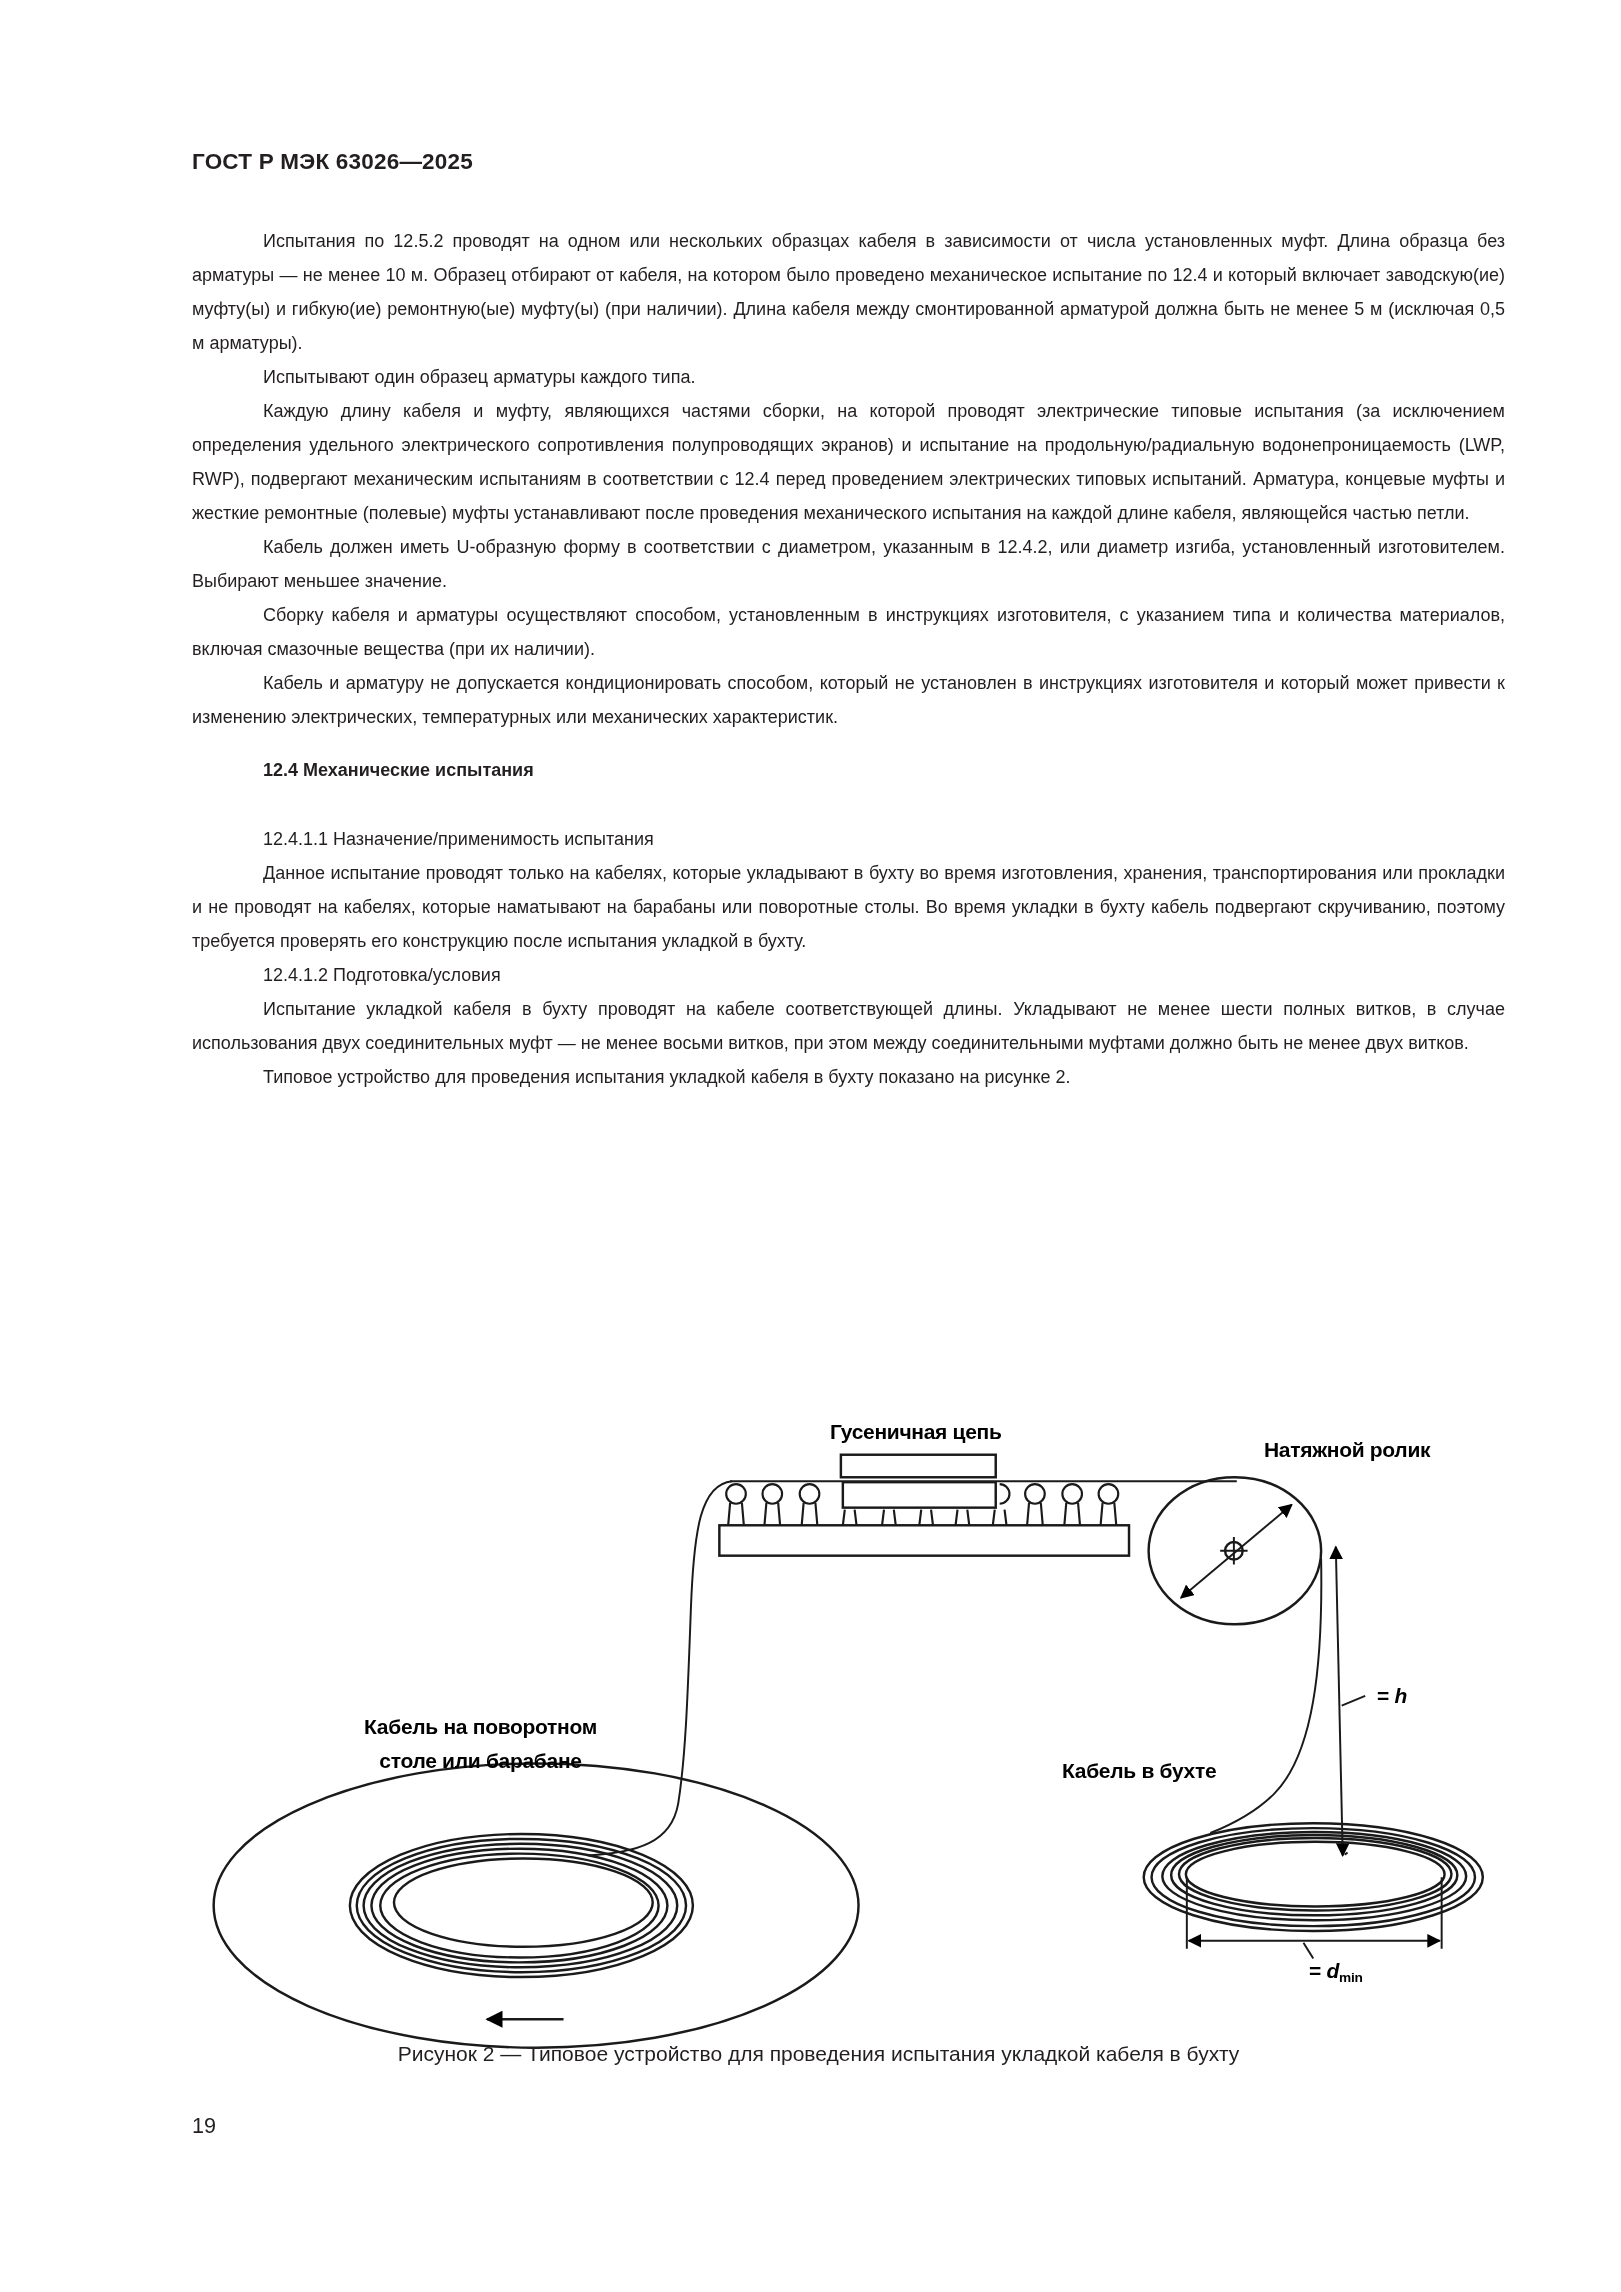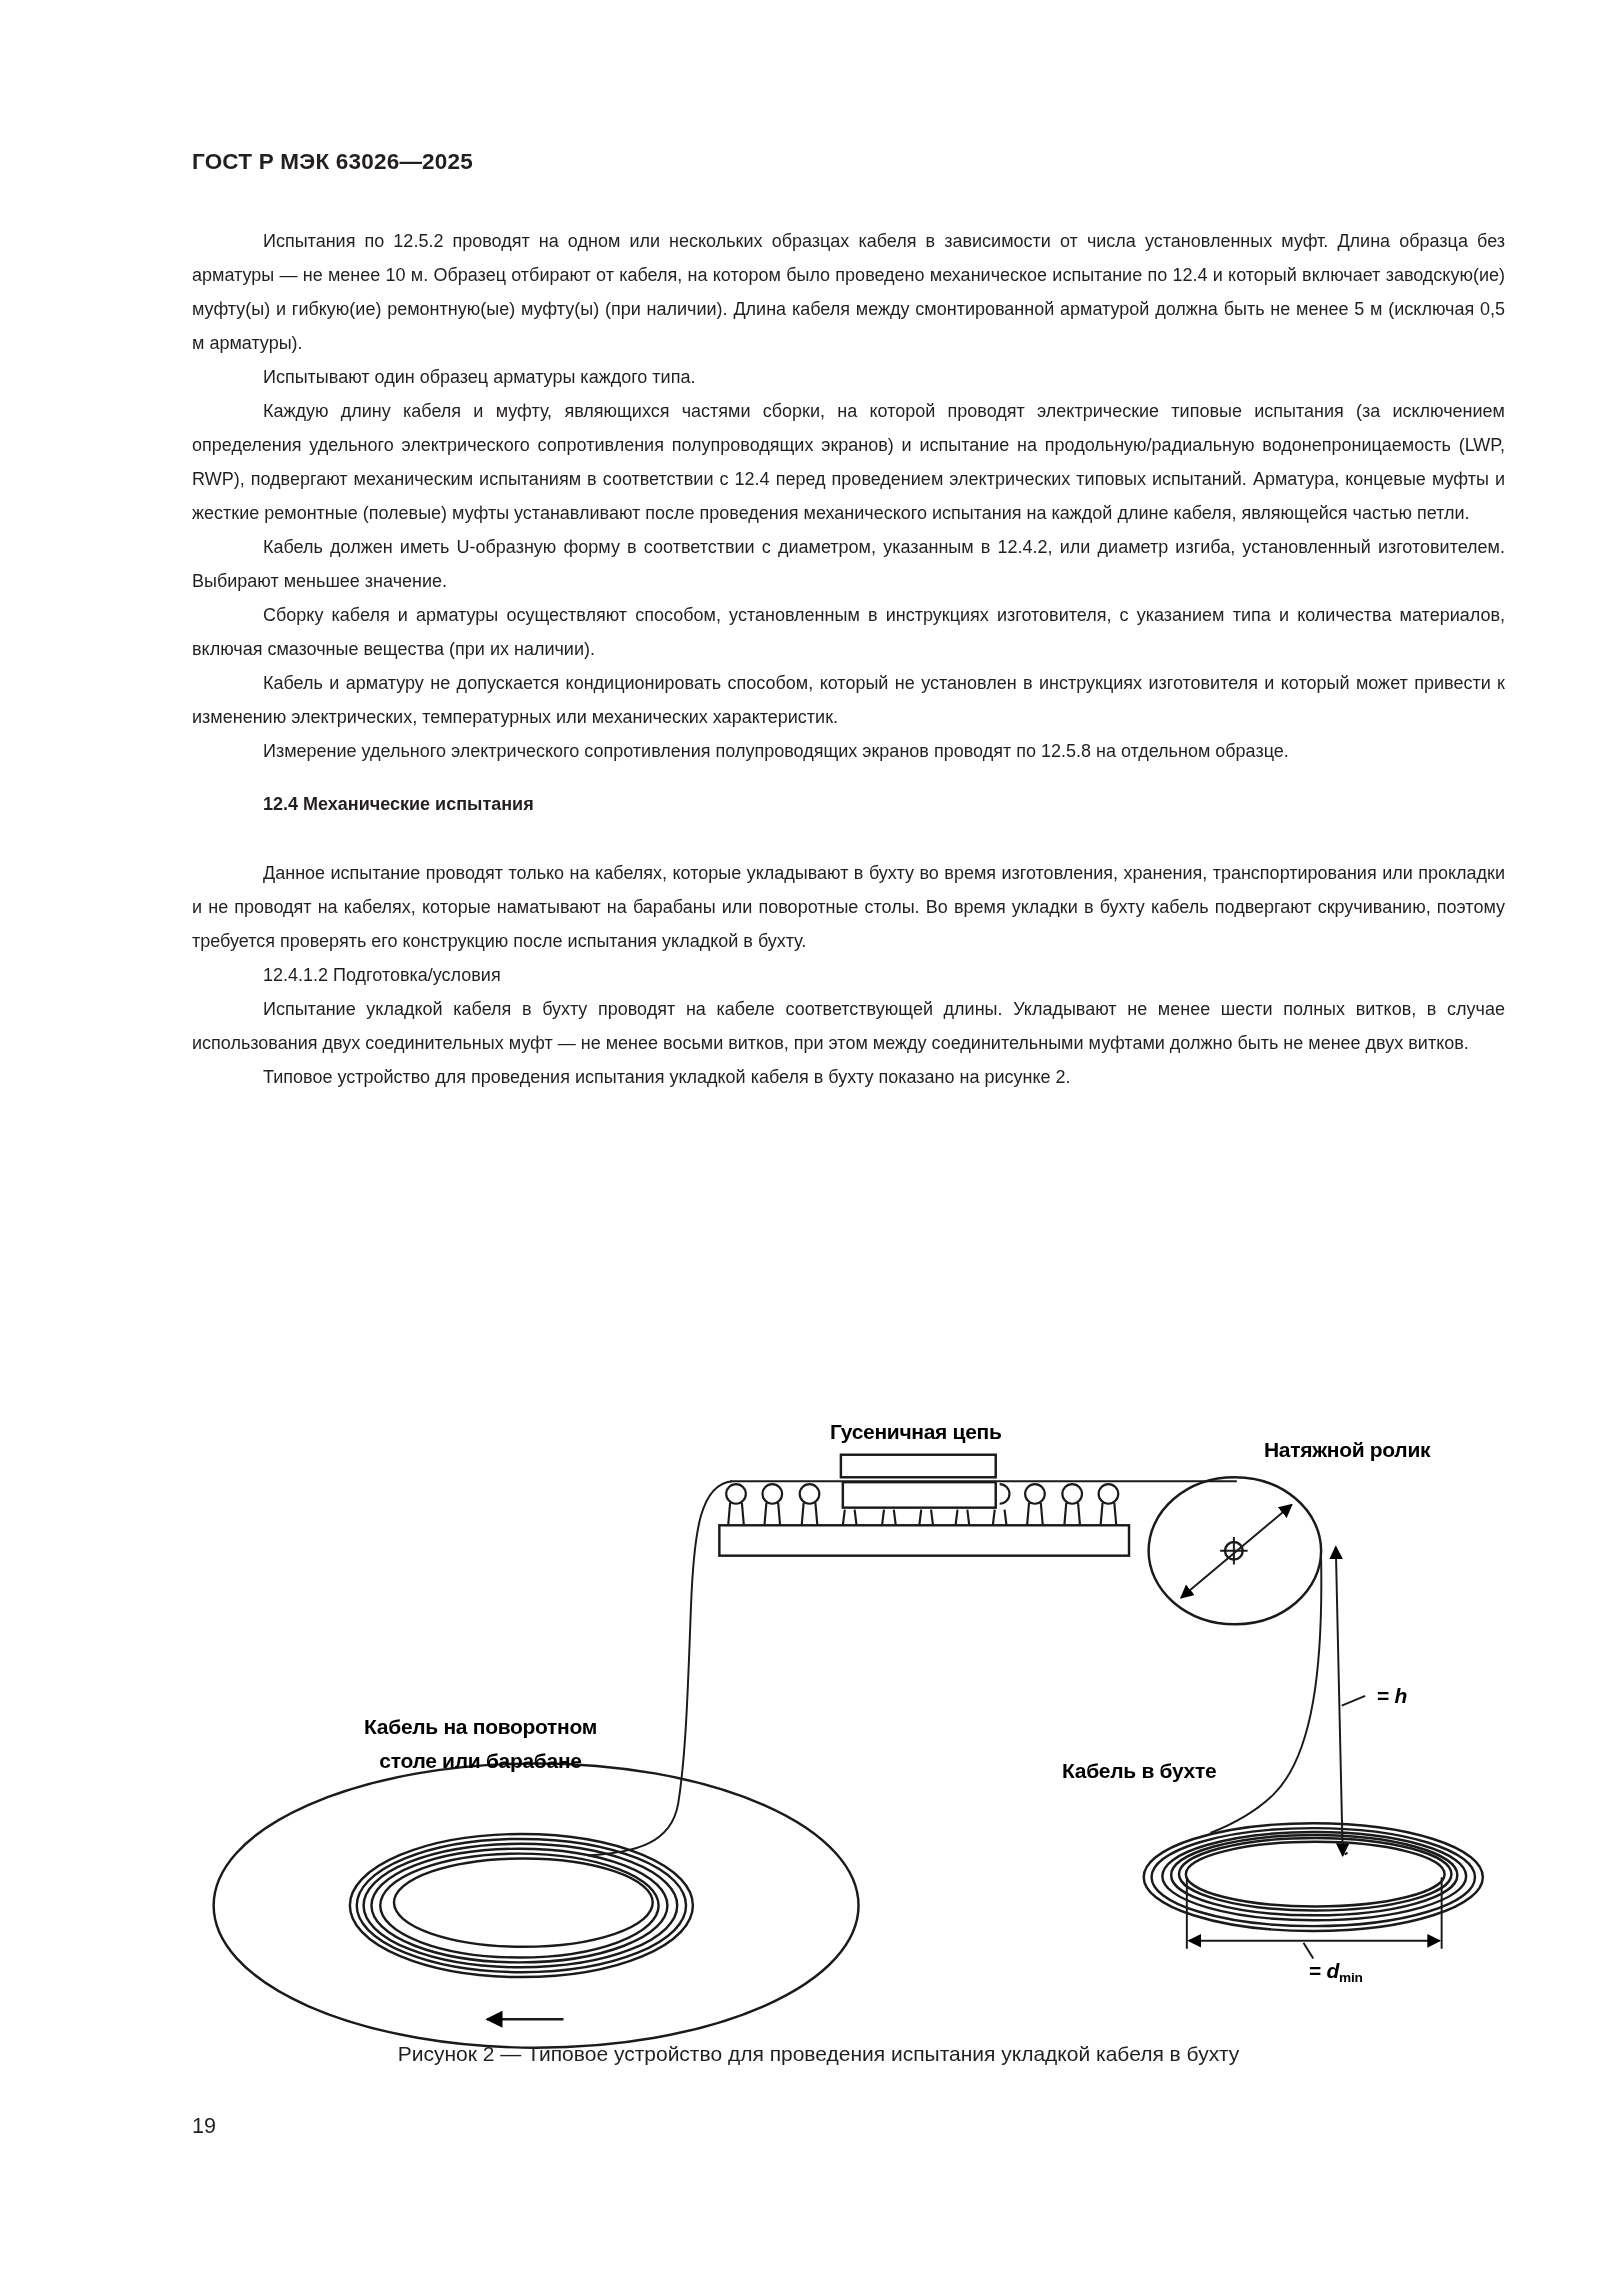--- a/index.html
+++ b/index.html
@@ -23,22 +23,22 @@
 
 <div class="doc-header">ГОСТ Р МЭК 63026—2025</div>
 
 <div class="body-text">
   <p>Испытания по 12.5.2 проводят на одном или нескольких образцах кабеля в зависимости от числа установленных муфт. Длина образца без арматуры — не менее 10 м. Образец отбирают от кабеля, на котором было проведено механическое испытание по 12.4 и который включает заводскую(ие) муфту(ы) и гибкую(ие) ремонтную(ые) муфту(ы) (при наличии). Длина кабеля между смонтированной арматурой должна быть не менее 5 м (исключая 0,5 м арматуры).</p>
   <p>Испытывают один образец арматуры каждого типа.</p>
   <p>Каждую длину кабеля и муфту, являющихся частями сборки, на которой проводят электрические типовые испытания (за исключением определения удельного электрического сопротивления полупро­водящих экранов) и испытание на продольную/радиальную водонепроницаемость (LWP, RWP), под­вергают механическим испытаниям в соответствии с 12.4 перед проведением электрических типовых испытаний. Арматура, концевые муфты и жесткие ремонтные (полевые) муфты устанавливают после проведения механического испытания на каждой длине кабеля, являющейся частью петли.</p>
   <p>Кабель должен иметь U-образную форму в соответствии с диаметром, указанным в 12.4.2, или диаметр изгиба, установленный изготовителем. Выбирают меньшее значение.</p>
   <p>Сборку кабеля и арматуры осуществляют способом, установленным в инструкциях изготовителя, с указанием типа и количества материалов, включая смазочные вещества (при их наличии).</p>
   <p>Кабель и арматуру не допускается кондиционировать способом, который не установлен в инструк­циях изготовителя и который может привести к изменению электрических, температурных или механи­ческих характеристик.</p>
-  <p>Измерение удельного электрического сопротивления полупроводящих экранов проводят по 12.5.8 на отдельном образце.</p>
   <p class="heading h1">12.4 Механические испытания</p>
+  <p>12.4.1.1 Назначение/применимость испытания</p>
   <p>Данное испытание проводят только на кабелях, которые укладывают в бухту во время изготовле­ния, хранения, транспортирования или прокладки и не проводят на кабелях, которые наматывают на барабаны или поворотные столы. Во время укладки в бухту кабель подвергают скручиванию, поэтому требуется проверять его конструкцию после испытания укладкой в бухту.</p>
   <p>12.4.1.2 Подготовка/условия</p>
   <p>Испытание укладкой кабеля в бухту проводят на кабеле соответствующей длины. Укладывают не менее шести полных витков, в случае использования двух соединительных муфт — не менее восьми витков, при этом между соединительными муфтами должно быть не менее двух витков.</p>
   <p>Типовое устройство для проведения испытания укладкой кабеля в бухту показано на рисунке 2.</p>
 </div>
 
 <svg class="fig" viewBox="0 0 1654 2339" xmlns="http://www.w3.org/2000/svg">
   <defs>
     <marker id="ah" viewBox="0 0 10 10" refX="9" refY="5" markerWidth="7" markerHeight="7" orient="auto-start-reverse">
       <path d="M0,0 L10,5 L0,10 z" fill="#000"></path>

